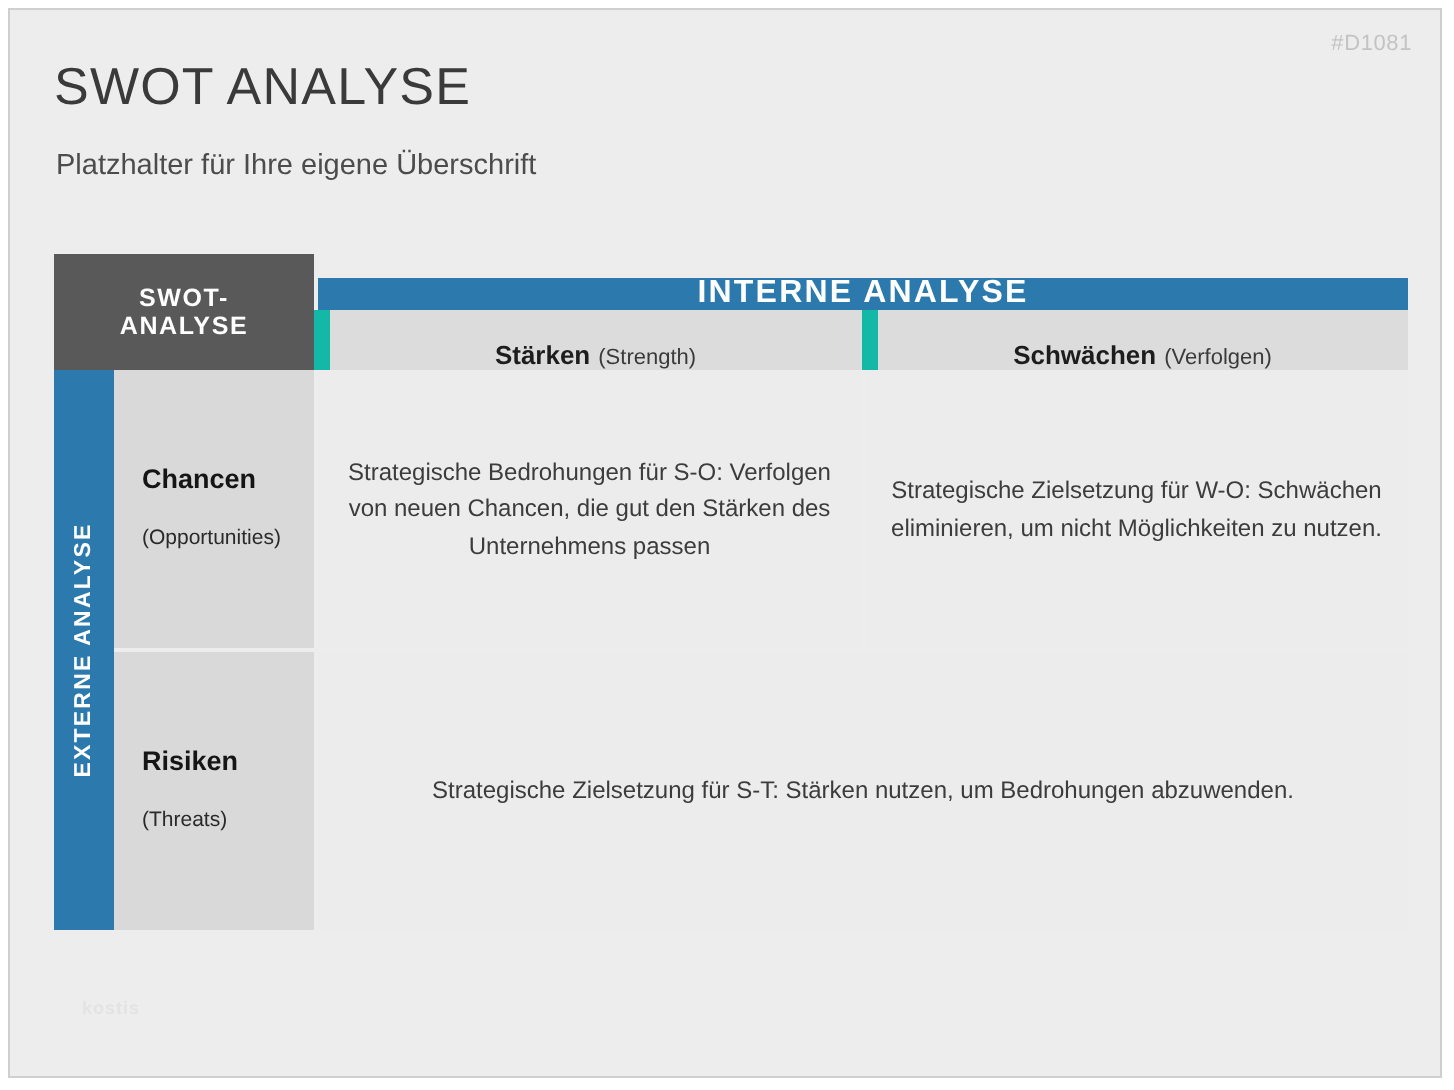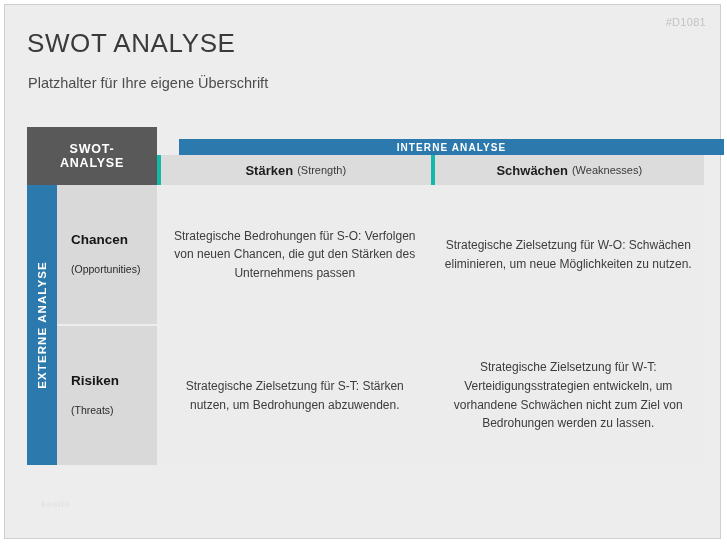--- a/index.html
+++ b/index.html
@@ -58,21 +58,21 @@
     position: absolute;
     left: 22px;
     top: 122px;
     width: 677px;
     height: 338px;
   }
 
   .mrow { display: flex; width: 100%; }
 
   
-  .hdr-row { height: 28px; padding-left: 20px; }
+  .hdr-row { height: 28px; }
   .sub-row { height: 30px; }
 
   .corner-cell {
     width: 130px;
     flex: 0 0 130px;
     background: #595959;
     color: #ffffff;
     display: flex;
     flex-direction: column;
     align-items: center;
@@ -85,36 +85,36 @@
   }
   .corner-cell span { display: block; text-align: center; }
 
   .interne-banner {
     flex: 1 1 auto;
     background: #2b79ad;
     color: #ffffff;
     display: flex;
     align-items: center;
     justify-content: center;
-    font-size: 10px;
+    font-size: 16px;
     font-weight: 700;
     letter-spacing: 1.1px;
     box-sizing: border-box;
     border-left: 2px solid #ededed;
     margin-top: 12px;
   }
 
   .sub-cell {
     flex: 1 1 50%;
     background: #dcdcdc;
     display: flex;
-    align-items: center;
-    justify-content: center;
-    box-sizing: border-box;
-    border-left: 4px solid #14b8a6;
+    align-items: flex-end;
+    justify-content: center;
+    box-sizing: border-box;
+    border-left: 8px solid #14b8a6;
     white-space: nowrap;
   }
   .sub-cell .strong {
     font-size: 13px;
     font-weight: 700;
     color: #1d1d1d;
   }
   .sub-cell .paren {
     font-size: 11px;
     font-weight: 400;
@@ -245,56 +245,53 @@
     </div>
 
     <div class="mrow sub-row">
       <div style="width:130px;flex:0 0 130px;"></div>
       <div class="sub-cell">
         <span class="strong">Stärken</span>
         <span class="paren">(Strength)</span>
       </div>
       <div class="sub-cell">
         <span class="strong">Schwächen</span>
-        <span class="paren">(Weaknesses)</span>
+        <span class="paren">(Verfolgen)</span>
       </div>
     </div>
 
     <div class="body-wrap">
 
       <div class="externe-strip">
         <div class="externe-strip-label">EXTERNE ANALYSE</div>
       </div>
 
       <div class="body-right">
 
         <div class="mrow body-row first">
           <div class="rowlabel-cell">
             <div class="rl-main">Chancen</div>
             <div class="rl-sub">(Opportunities)</div>
           </div>
           <div class="content-cell">
             <p>Strategische Bedrohungen für S-O: Verfolgen von neuen Chancen, die gut den Stärken des Unternehmens passen</p>
           </div>
           <div class="content-cell">
-            <p>Strategische Zielsetzung für W-O: Schwächen eliminieren, um neue Möglichkeiten zu nutzen.</p>
+            <p>Strategische Zielsetzung für W-O: Schwächen eliminieren, um nicht Möglichkeiten zu nutzen.</p>
           </div>
         </div>
 
         <div class="mrow body-row">
           <div class="rowlabel-cell">
             <div class="rl-main">Risiken</div>
             <div class="rl-sub">(Threats)</div>
           </div>
           <div class="content-cell">
             <p>Strategische Zielsetzung für S-T: Stärken nutzen, um Bedrohungen abzuwenden.</p>
           </div>
-          <div class="content-cell">
-            <p>Strategische Zielsetzung für W-T: Verteidigungsstrategien entwickeln, um vorhandene Schwächen nicht zum Ziel von Bedrohungen werden zu lassen.</p>
-          </div>
         </div>
 
       </div>
     </div>
   </div>
 
   <div class="watermark">kostis</div>
 
 </div>
 

